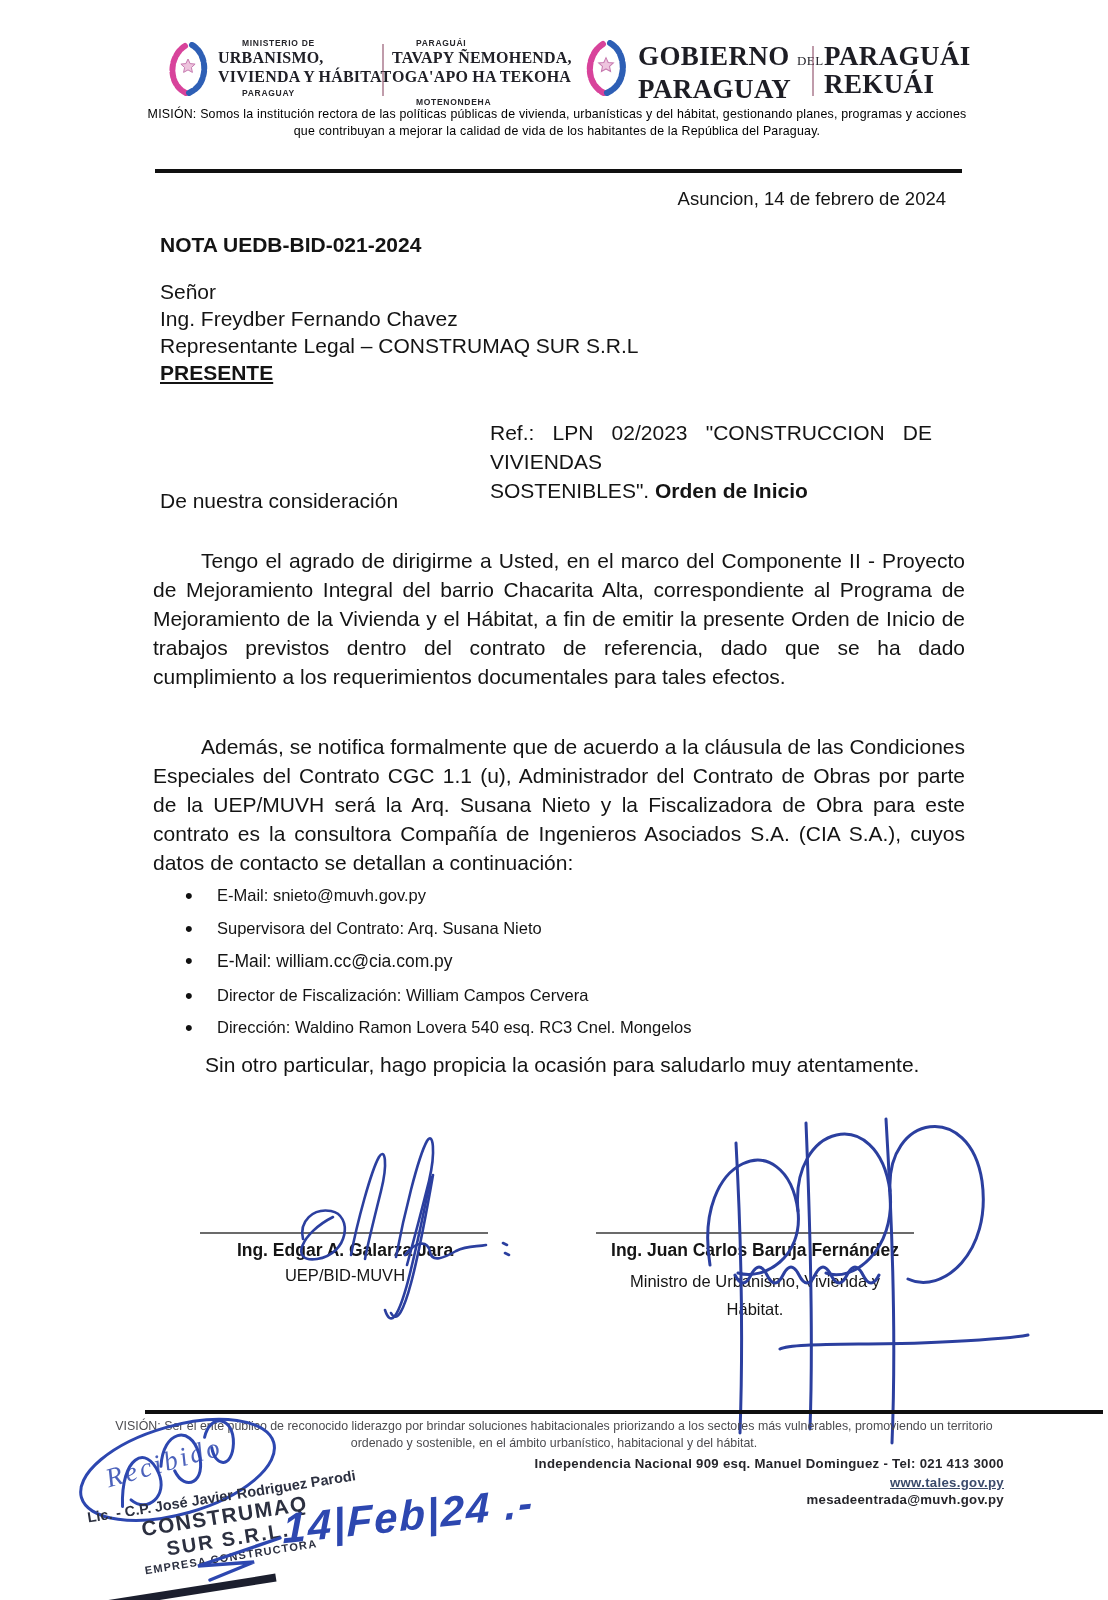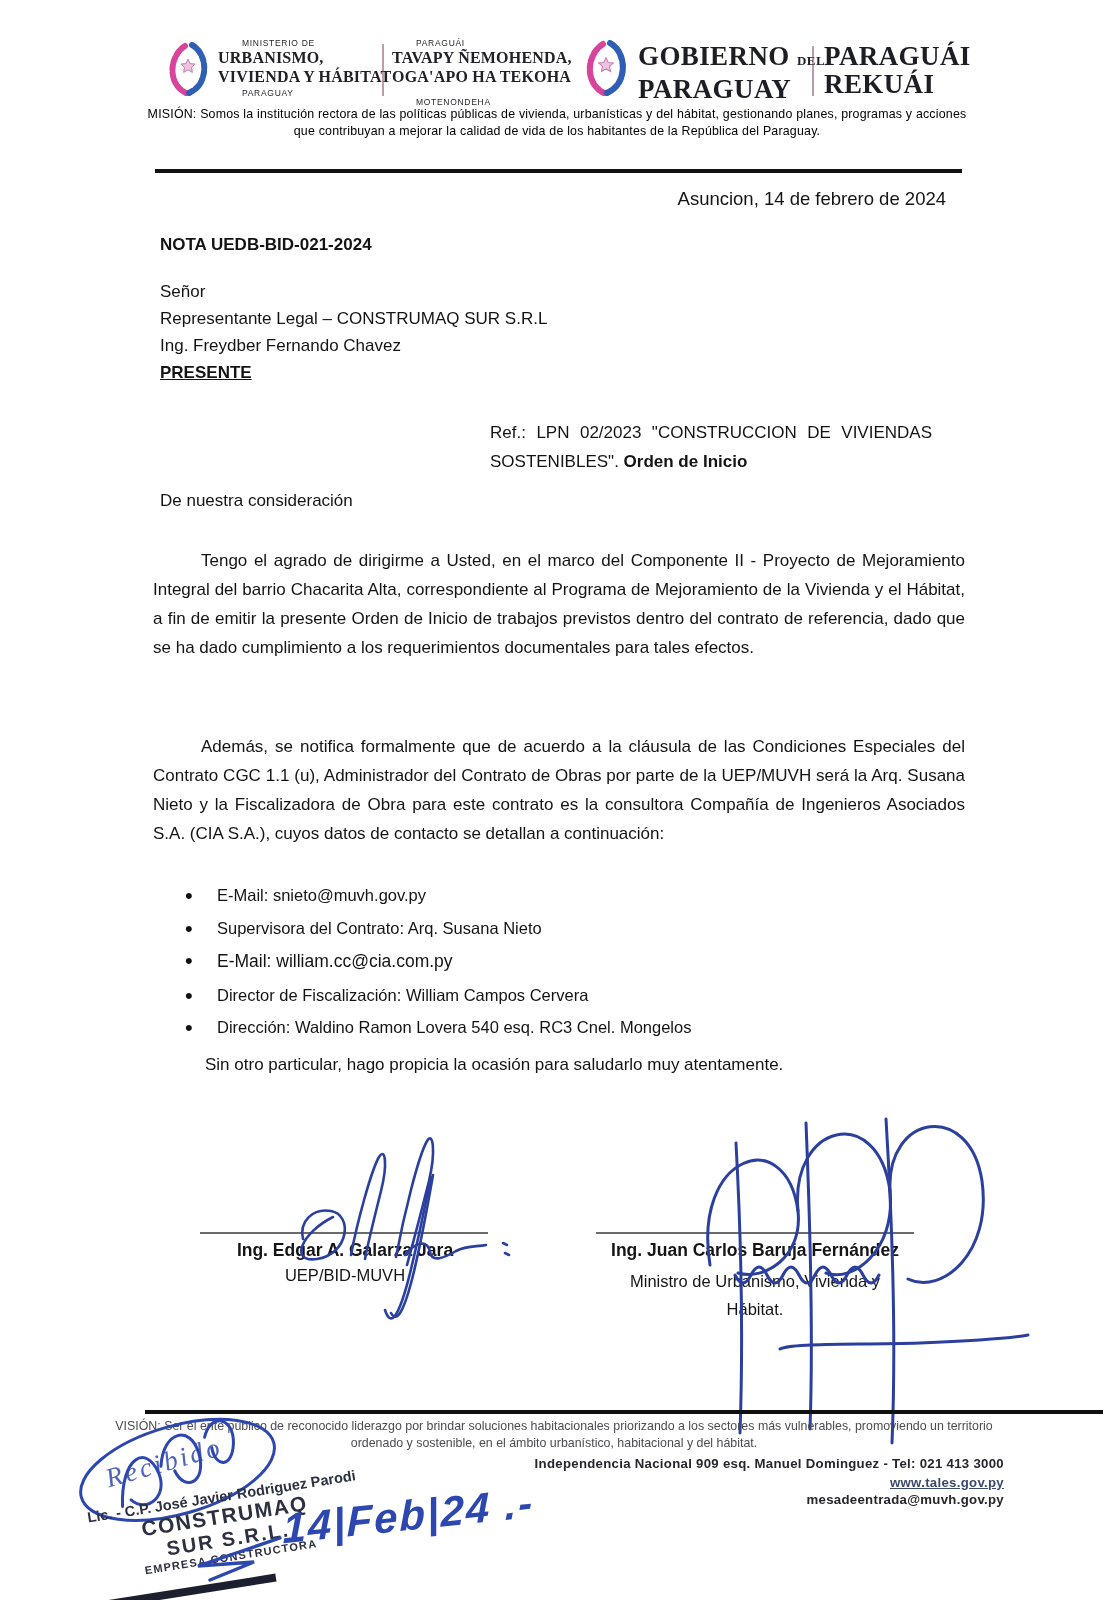--- a/index.html
+++ b/index.html
@@ -4,28 +4,28 @@
 <style>
   * { margin:0; padding:0; box-sizing:border-box; }
   html,body { background:#888; }
   body { font-family:"Liberation Sans", sans-serif; }
   #page {
     position:relative; width:1108px; height:1600px; margin:0 auto;
     background:#ffffff; overflow:hidden; color:#1b1b1b;
   }
   .abs { position:absolute; }
   .serif { font-family:"Liberation Serif", serif; }
-  .tiny { font-size:8.5px; font-weight:normal; letter-spacing:.7px; color:#26262b;padding-left:24px; }
+  .tiny { font-size:8.5px; font-weight:bold; letter-spacing:.7px; color:#26262b;padding-left:24px; }
   .logo-big { font-size:16px; font-weight:bold; color:#202027; line-height:19px; letter-spacing:.2px; }
   .gov-big { font-size:27px; font-weight:bold; color:#1d1d24; line-height:28px; letter-spacing:.4px; }
-  .gov-small { font-size:13px; font-weight:bold; letter-spacing:.5px; }
+  .gov-small { font-size:13px; font-weight:normal; letter-spacing:.5px; }
   .vdiv { width:2px; background:#8d4a66; opacity:.55; }
   .mission { font-size:12.4px; color:#000000; text-align:center; line-height:17px; letter-spacing:.2px; }
   .rule { background:#101010; }
-  .body-text { font-size:17px; line-height:29px; color:#141414; }
+  .body-text { font-size:21px; line-height:29px; color:#141414; }
   .just { text-align:justify; }
   .indent { text-indent:48px; }
   .bullets { list-style:none; }
   .bullets li { position:relative; padding-left:34px; margin-bottom:13.5px; font-size:16.5px; color:#141414; }
   .bullets li::before { content:"•"; position:absolute; left:2px; top:-3px; font-size:22px; color:#111; }
   .sig-line { height:2px; background:#6b6b6b; }
   .sig-name { font-size:17.5px; font-weight:bold; text-align:center; color:#151515; }
   .sig-role { font-size:16.5px; text-align:center; color:#151515; line-height:28px; }
   .footer-text { text-align:center; color:#4c4c50; font-size:12.4px; line-height:17px; }
   .footer-bold { text-align:right; color:#26262b; font-size:13.2px; font-weight:bold; letter-spacing:.3px; }
@@ -86,22 +86,22 @@
   <div class="abs mission" style="left:146px; top:106px; width:822px;">MISIÓN: Somos la institución rectora de las políticas públicas de vivienda, urbanísticas y del hábitat, gestionando planes, programas y acciones que contribuyan a mejorar la calidad de vida de los habitantes de la República del Paraguay.</div>
 
   <div class="abs rule" style="left:155px; top:169px; width:807px; height:4px;"></div>
 
   <div class="abs body-text" style="left:540px; top:184px; width:406px; text-align:right; font-size:18.5px;">Asuncion, 14 de febrero de 2024</div>
 
   <div class="abs body-text" style="left:160px; top:230px; font-weight:600;">NOTA UEDB-BID-021-2024</div>
 
   <div class="abs body-text" style="left:160px; top:278px; line-height:27px;">
     <div>Señor</div>
+    <div>Ing. Freydber Fernando Chavez</div>
     <div>Representante Legal – CONSTRUMAQ SUR S.R.L</div>
-    <div>Ing. Freydber Fernando Chavez</div>
     <div style="text-decoration:underline; font-weight:600;">PRESENTE</div>
   </div>
 
   <div class="abs body-text" style="left:490px; top:418px; width:442px;">
     <div class="just" style="text-align-last:justify;">Ref.: LPN 02/2023 "CONSTRUCCION DE VIVIENDAS</div>
     <div><span>SOSTENIBLES". </span><span style="font-weight:bold;">Orden de Inicio</span></div>
   </div>
 
   <div class="abs body-text" style="left:160px; top:486px;">De nuestra consideración</div>
 

